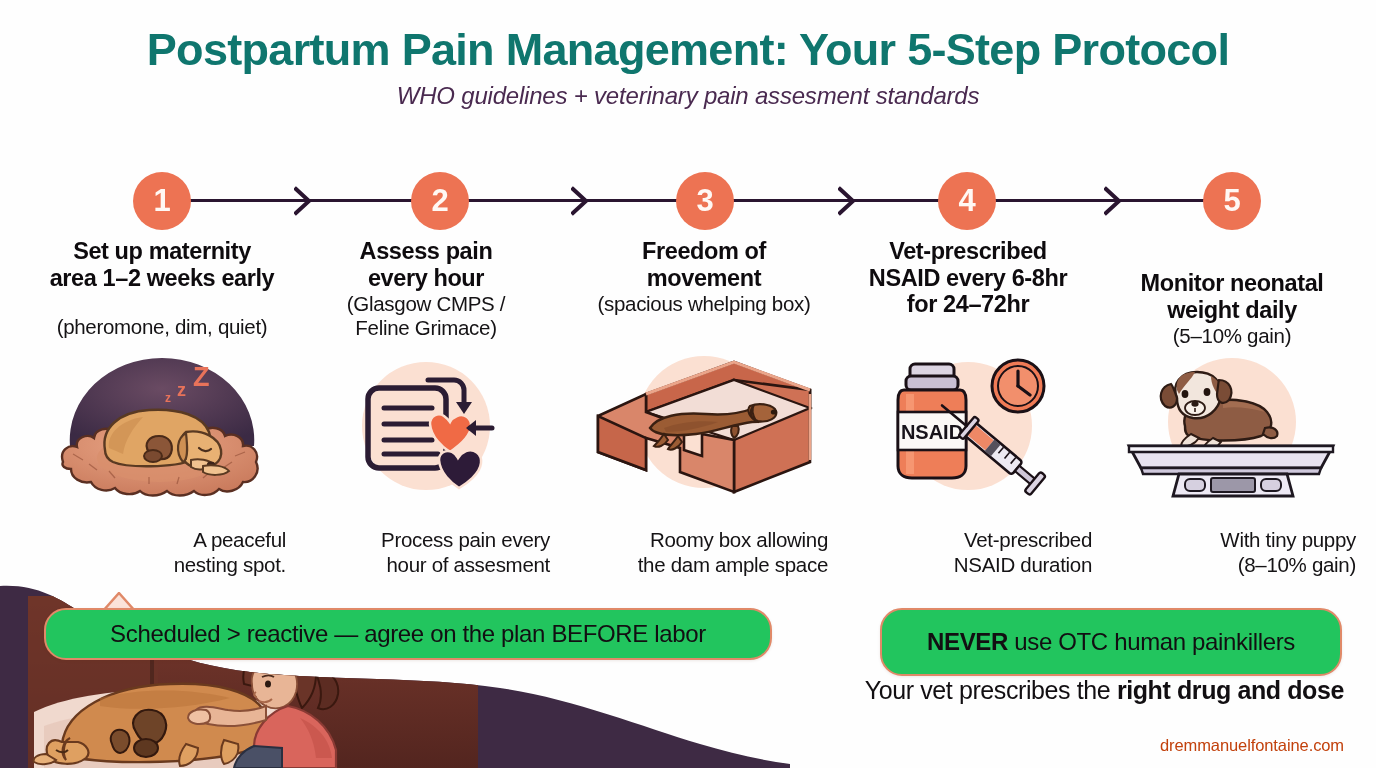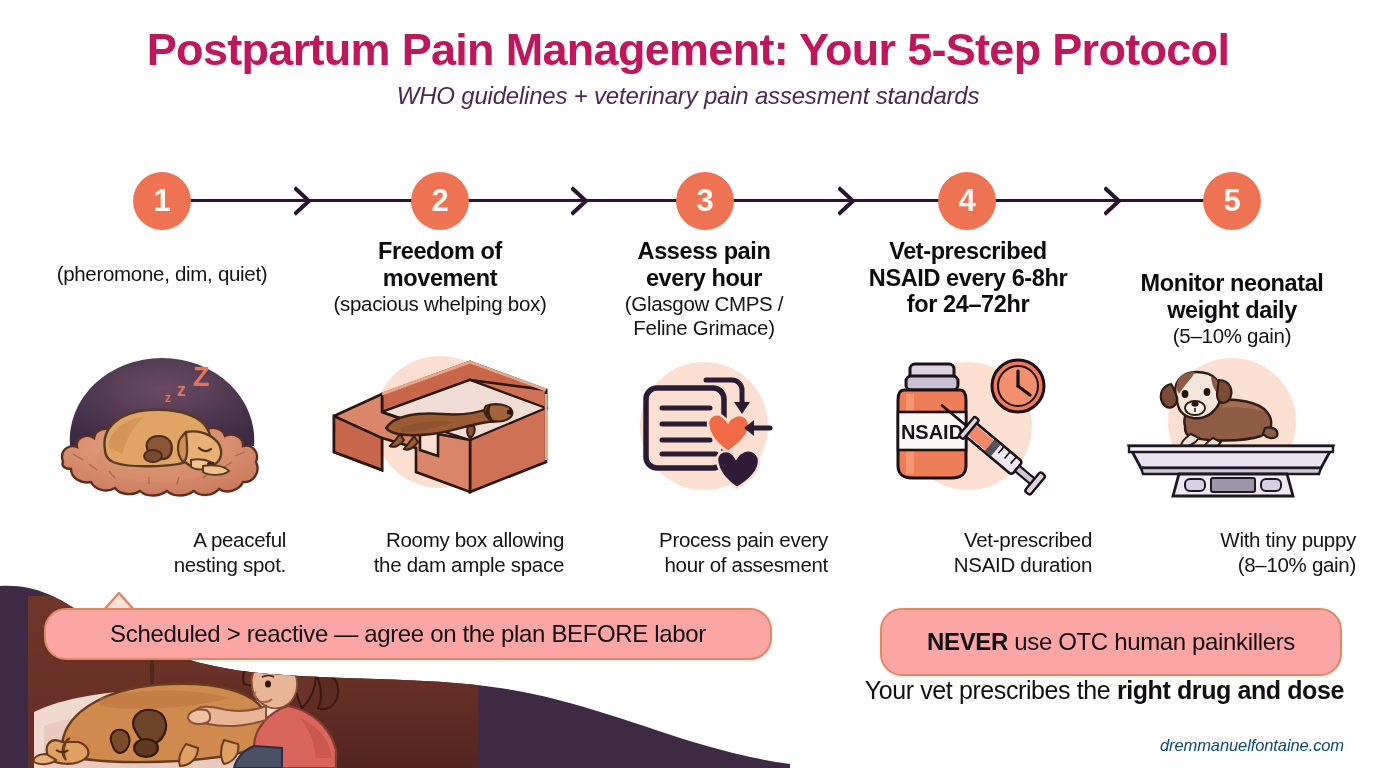--- a/index.html
+++ b/index.html
@@ -7,21 +7,21 @@
     width: 1376px; height: 768px;
     background: #FEFEFE;
     font-family: "Liberation Sans", sans-serif;
     position: relative; overflow: hidden;
   }
 
   
   #header { padding-top: 26px; text-align: center; }
   #title {
     font-size: 45px; font-weight: 700; letter-spacing: -0.7px;
-    color: #be185d; line-height: 1.08;
+    color: #0f766e; line-height: 1.08;
   }
   #subtitle {
     font-size: 24px; font-style: italic; color: #4A2A50;
     margin-top: 7px; letter-spacing: -0.2px;
   }
 
   
   #timeline {
     position: absolute; left: 0; top: 166px; width: 1376px; height: 70px;
   }
@@ -69,41 +69,41 @@
   }
 
   
   #photo-blob {
     position: absolute; left: 0; bottom: 0; width: 790px; height: 200px;
   }
 
   
   .callout {
     position: absolute;
-    background: #fca5a5; border: 2.5px solid #E08968;
+    background: #22c55e; border: 2.5px solid #E08968;
     border-radius: 22px;
     display: flex; align-items: center; justify-content: center;
     font-size: 24px; color: #120F12; letter-spacing: -0.35px;
     box-shadow: 0 1px 3px rgba(90,40,20,0.10);
   }
   #callout-left { left: 44px; top: 608px; width: 728px; height: 52px; }
   #callout-right { left: 880px; top: 608px; width: 462px; height: 68px; }
   #callout-tail {
     position: absolute; left: 102px; top: 592px; width: 34px; height: 20px;
   }
   .bold { font-weight: 700; }
 
   
   #footer-line {
     position: absolute; right: 32px; top: 676px;
     font-size: 25px; color: #120F12; letter-spacing: -0.4px;
   }
   #footer-url {
     position: absolute; right: 32px; top: 736px;
-    font-size: 16.5px; color: #0c4a6e; letter-spacing: -0.1px; font-style: italic;
+    font-size: 16.5px; color: #c2410c; letter-spacing: -0.1px;
   }
 </style>
 </head>
 <body>
 
 <div id="header">
   <div id="title">Postpartum Pain Management: Your 5-Step Protocol</div>
   <div id="subtitle">WHO guidelines + veterinary pain assesment standards</div>
 </div>
 
@@ -134,20 +134,22 @@
   <div class="step-circle" style="left:133px;">1</div>
   <div class="step-circle" style="left:411px;">2</div>
   <div class="step-circle" style="left:676px;">3</div>
   <div class="step-circle" style="left:938px;">4</div>
   <div class="step-circle" style="left:1203px;">5</div>
 </div>
 
 <div id="steps">
 
   <div class="step" style="margin-left:30px;">
+    <div class="step-head" style="white-space:pre-line;">Set up maternity
+area 1–2 weeks early</div>
     <div class="step-sub" style="white-space:pre-line;margin-top:24px;">(pheromone, dim, quiet)</div>
     <div class="art-wrap">
       <svg width="218" height="150" viewBox="0 0 218 150">
         <defs>
           <clipPath id="dome1">
               <path d="M109 6 A94 84 0 0 1 203 96 L15 96 A94 84 0 0 1 109 6 Z"></path>
             </clipPath>
           <radialGradient id="dg1" cx="50%" cy="35%" r="70%">
             <stop offset="0%" stop-color="#6A4B63"></stop>
               <stop offset="100%" stop-color="#3B2A44"></stop>
@@ -204,60 +206,20 @@
 
         <text x="140" y="36" font-family="'Liberation Sans',sans-serif" font-size="27" font-weight="700" fill="#E8735A">Z</text>
         <text x="124" y="46" font-family="'Liberation Sans',sans-serif" font-size="18" font-weight="700" fill="#E8735A">z</text>
         <text x="112" y="52" font-family="'Liberation Sans',sans-serif" font-size="12" font-weight="700" fill="#E8735A">z</text>
       </svg>
     </div>
     <div class="step-cap" style="white-space:pre-line;">A peaceful
 nesting spot.</div>
   </div>
 
-  <div class="step" style="margin-left:14px;">
-    <div class="step-head" style="white-space:pre-line;">Freedom of
-movement</div>
-    <div class="step-sub" style="white-space:pre-line;">(spacious whelping box)</div>
-    <div class="art-wrap">
-      <svg width="240" height="150" viewBox="0 0 240 150">
-        <circle cx="120" cy="72" r="66" fill="#FBE0D2"></circle>
-
-        <path d="M62 44 L150 12 L226 40 L226 58 L150 30 L62 62 Z" fill="#C8664A" stroke="#2B1510" stroke-width="2.6"></path>
-
-        <path d="M226 40 L226 112 L150 142 L150 30 Z" fill="#CF7155" stroke="#2B1510" stroke-width="2.6"></path>
-
-        <path d="M62 62 L150 30 L226 58 L150 90 Z" fill="#F2DDD6" stroke="#2B1510" stroke-width="2.2"></path>
-
-        <path d="M14 66 L62 44 L62 62 L100 76 L100 100 L118 106 L118 84 L150 90 L150 142 L96 122 L96 98 L62 88 L62 120 L14 102 Z" fill="#D9866A" stroke="#2B1510" stroke-width="2.6"></path>
-
-        <path d="M14 66 L14 102 L62 120 L62 88 Z" fill="#C6664A" stroke="#2B1510" stroke-width="2.6"></path>
-
-        <path d="M62 44 L150 12 L226 40" fill="none" stroke="#EBA58A" stroke-width="3"></path>
-        <path d="M226 44 L226 110" fill="none" stroke="#EBA58A" stroke-width="2.5"></path>
-
-        <path d="M66 78 C74 66 96 62 122 64 C146 66 160 62 170 58 C180 55 188 58 188 63
-                 C188 69 178 72 168 72 C150 74 132 82 112 84 C94 86 72 86 66 78 Z" fill="#9B5C34" stroke="#3A2012" stroke-width="2.4"></path>
-
-        <path d="M166 56 C176 52 190 55 192 61 C194 68 184 73 174 71 C166 69 162 60 166 56 Z" fill="#A4633A" stroke="#3A2012" stroke-width="2.2"></path>
-        <ellipse cx="190" cy="62" rx="3.2" ry="2.6" fill="#2E1A0E"></ellipse>
-
-        <path d="M170 55 C165 60 166 68 172 71 C168 64 168 58 170 55 Z" fill="#7E4727" stroke="#3A2012" stroke-width="2"></path>
-
-        <path d="M80 84 C76 90 72 94 70 96 C74 98 80 96 84 90 Z" fill="#9B5C34" stroke="#3A2012" stroke-width="2"></path>
-        <path d="M94 86 C90 92 86 96 84 99 C88 101 94 98 98 92 Z" fill="#9B5C34" stroke="#3A2012" stroke-width="2"></path>
-        <path d="M148 76 C146 82 148 86 150 88 C154 86 156 80 154 76 Z" fill="#8D5230" stroke="#3A2012" stroke-width="2"></path>
-
-        <path d="M80 78 C96 72 116 70 134 72 C118 78 98 82 82 82 Z" fill="#7E4727" opacity="0.45"></path>
-      </svg>
-    </div>
-    <div class="step-cap" style="white-space:pre-line;">Roomy box allowing
-the dam ample space</div>
-  </div>
-
   <div class="step">
     <div class="step-head" style="white-space:pre-line;">Assess pain
 every hour</div>
     <div class="step-sub" style="white-space:pre-line;">(Glasgow CMPS /
 Feline Grimace)</div>
     <div class="art-wrap">
       <svg width="160" height="150" viewBox="0 0 160 150">
         <circle cx="80" cy="76" r="64" fill="#FBE0D2"></circle>
 
         <rect x="22" y="38" width="78" height="80" rx="11" fill="none" stroke="#2B1C33" stroke-width="5.5"></rect>
@@ -276,20 +238,60 @@
 
         <path d="M146 78 L124 78" fill="none" stroke="#2B1C33" stroke-width="5" stroke-linecap="round"></path>
         <path d="M130 70 L120 78 L130 86" fill="#2B1C33"></path>
 
         <path d="M93 110 C93 103 100 99 106 102 C110 104 112 108 112 108 C112 108 115 103 120 101
                  C128 98 136 104 135 113 C134 124 120 134 113 138 C105 133 94 123 93 110 Z" fill="#2D1B38" stroke="#FBE0D2" stroke-width="2.5"></path>
       </svg>
     </div>
     <div class="step-cap" style="white-space:pre-line;">Process pain every
 hour of assesment</div>
+  </div>
+
+  <div class="step" style="margin-left:14px;">
+    <div class="step-head" style="white-space:pre-line;">Freedom of
+movement</div>
+    <div class="step-sub" style="white-space:pre-line;">(spacious whelping box)</div>
+    <div class="art-wrap">
+      <svg width="240" height="150" viewBox="0 0 240 150">
+        <circle cx="120" cy="72" r="66" fill="#FBE0D2"></circle>
+
+        <path d="M62 44 L150 12 L226 40 L226 58 L150 30 L62 62 Z" fill="#C8664A" stroke="#2B1510" stroke-width="2.6"></path>
+
+        <path d="M226 40 L226 112 L150 142 L150 30 Z" fill="#CF7155" stroke="#2B1510" stroke-width="2.6"></path>
+
+        <path d="M62 62 L150 30 L226 58 L150 90 Z" fill="#F2DDD6" stroke="#2B1510" stroke-width="2.2"></path>
+
+        <path d="M14 66 L62 44 L62 62 L100 76 L100 100 L118 106 L118 84 L150 90 L150 142 L96 122 L96 98 L62 88 L62 120 L14 102 Z" fill="#D9866A" stroke="#2B1510" stroke-width="2.6"></path>
+
+        <path d="M14 66 L14 102 L62 120 L62 88 Z" fill="#C6664A" stroke="#2B1510" stroke-width="2.6"></path>
+
+        <path d="M62 44 L150 12 L226 40" fill="none" stroke="#EBA58A" stroke-width="3"></path>
+        <path d="M226 44 L226 110" fill="none" stroke="#EBA58A" stroke-width="2.5"></path>
+
+        <path d="M66 78 C74 66 96 62 122 64 C146 66 160 62 170 58 C180 55 188 58 188 63
+                 C188 69 178 72 168 72 C150 74 132 82 112 84 C94 86 72 86 66 78 Z" fill="#9B5C34" stroke="#3A2012" stroke-width="2.4"></path>
+
+        <path d="M166 56 C176 52 190 55 192 61 C194 68 184 73 174 71 C166 69 162 60 166 56 Z" fill="#A4633A" stroke="#3A2012" stroke-width="2.2"></path>
+        <ellipse cx="190" cy="62" rx="3.2" ry="2.6" fill="#2E1A0E"></ellipse>
+
+        <path d="M170 55 C165 60 166 68 172 71 C168 64 168 58 170 55 Z" fill="#7E4727" stroke="#3A2012" stroke-width="2"></path>
+
+        <path d="M80 84 C76 90 72 94 70 96 C74 98 80 96 84 90 Z" fill="#9B5C34" stroke="#3A2012" stroke-width="2"></path>
+        <path d="M94 86 C90 92 86 96 84 99 C88 101 94 98 98 92 Z" fill="#9B5C34" stroke="#3A2012" stroke-width="2"></path>
+        <path d="M148 76 C146 82 148 86 150 88 C154 86 156 80 154 76 Z" fill="#8D5230" stroke="#3A2012" stroke-width="2"></path>
+
+        <path d="M80 78 C96 72 116 70 134 72 C118 78 98 82 82 82 Z" fill="#7E4727" opacity="0.45"></path>
+      </svg>
+    </div>
+    <div class="step-cap" style="white-space:pre-line;">Roomy box allowing
+the dam ample space</div>
   </div>
 
   <div class="step">
     <div class="step-head" style="white-space:pre-line;">Vet-prescribed
 NSAID every 6-8hr
 for 24–72hr</div>
     <div class="step-sub" style="white-space:pre-line;"></div>
     <div class="art-wrap">
       <svg width="180" height="150" viewBox="0 0 180 150">
         <circle cx="90" cy="76" r="64" fill="#FBE0D2"></circle>

